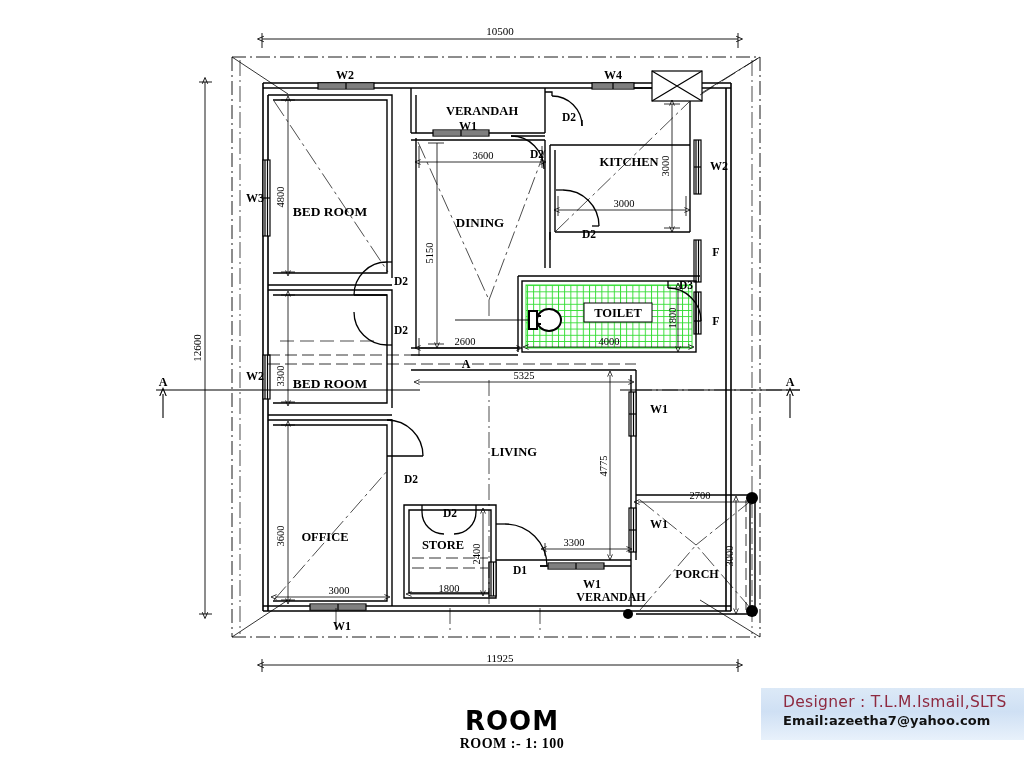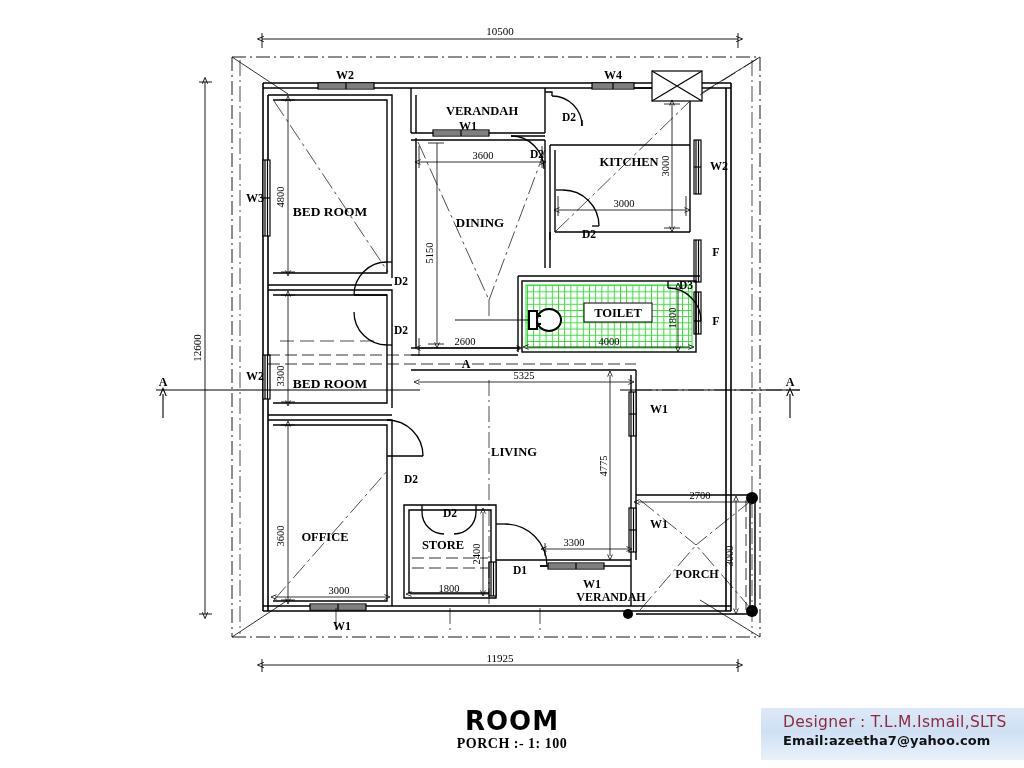--- a/index.html
+++ b/index.html
@@ -3,21 +3,21 @@
 <meta charset="utf-8">
 <title>Floor Plan</title>
 <style>
   html,body{margin:0;padding:0;background:#ffffff;}
   body{width:1024px;height:768px;overflow:hidden;
        font-family:"Liberation Serif",serif;}
   #stage{position:relative;width:1024px;height:768px;background:#fff;}
   svg#plan{position:absolute;left:0;top:0;width:1024px;height:768px;}
 
   .designer-box{
-    position:absolute;left:761px;top:708px;width:263px;height:52px;
+    position:absolute;left:761px;top:688px;width:263px;height:52px;
     background:linear-gradient(to bottom,#dce9f7 0%,#cfe0f4 45%,#e8f1fb 100%);
     box-sizing:border-box;padding:4px 0 1px 22px;
   }
   .designer-line1{
     font-family:"DejaVu Sans",sans-serif;
     font-size:15.5px;color:#8e2a40;letter-spacing:.3px;font-weight:400;
     line-height:20px;white-space:nowrap;
   }
   .designer-line2{
     font-family:"DejaVu Sans",sans-serif;
@@ -527,20 +527,20 @@
     <text x="716" y="325" font-size="12" font-weight="bold" text-anchor="middle">F</text>
 
     <text x="163" y="386" font-size="12" font-weight="bold" text-anchor="middle">A</text>
     <text x="466" y="368" font-size="12" font-weight="bold" text-anchor="middle">A</text>
     <text x="790" y="386" font-size="12" font-weight="bold" text-anchor="middle">A</text>
 
   </g>
 </svg>
 
 <div class="plan-title">ROOM</div>
-<div class="plan-scale">PORCH :-  1: 100</div>
+<div class="plan-scale">ROOM :-  1: 100</div>
 
 <div class="designer-box">
   <div class="designer-line1">Designer : T.L.M.Ismail,SLTS</div>
   <div class="designer-line2">Email:azeetha7@yahoo.com</div>
 </div>
 
 </div>
 
 </body></html>

